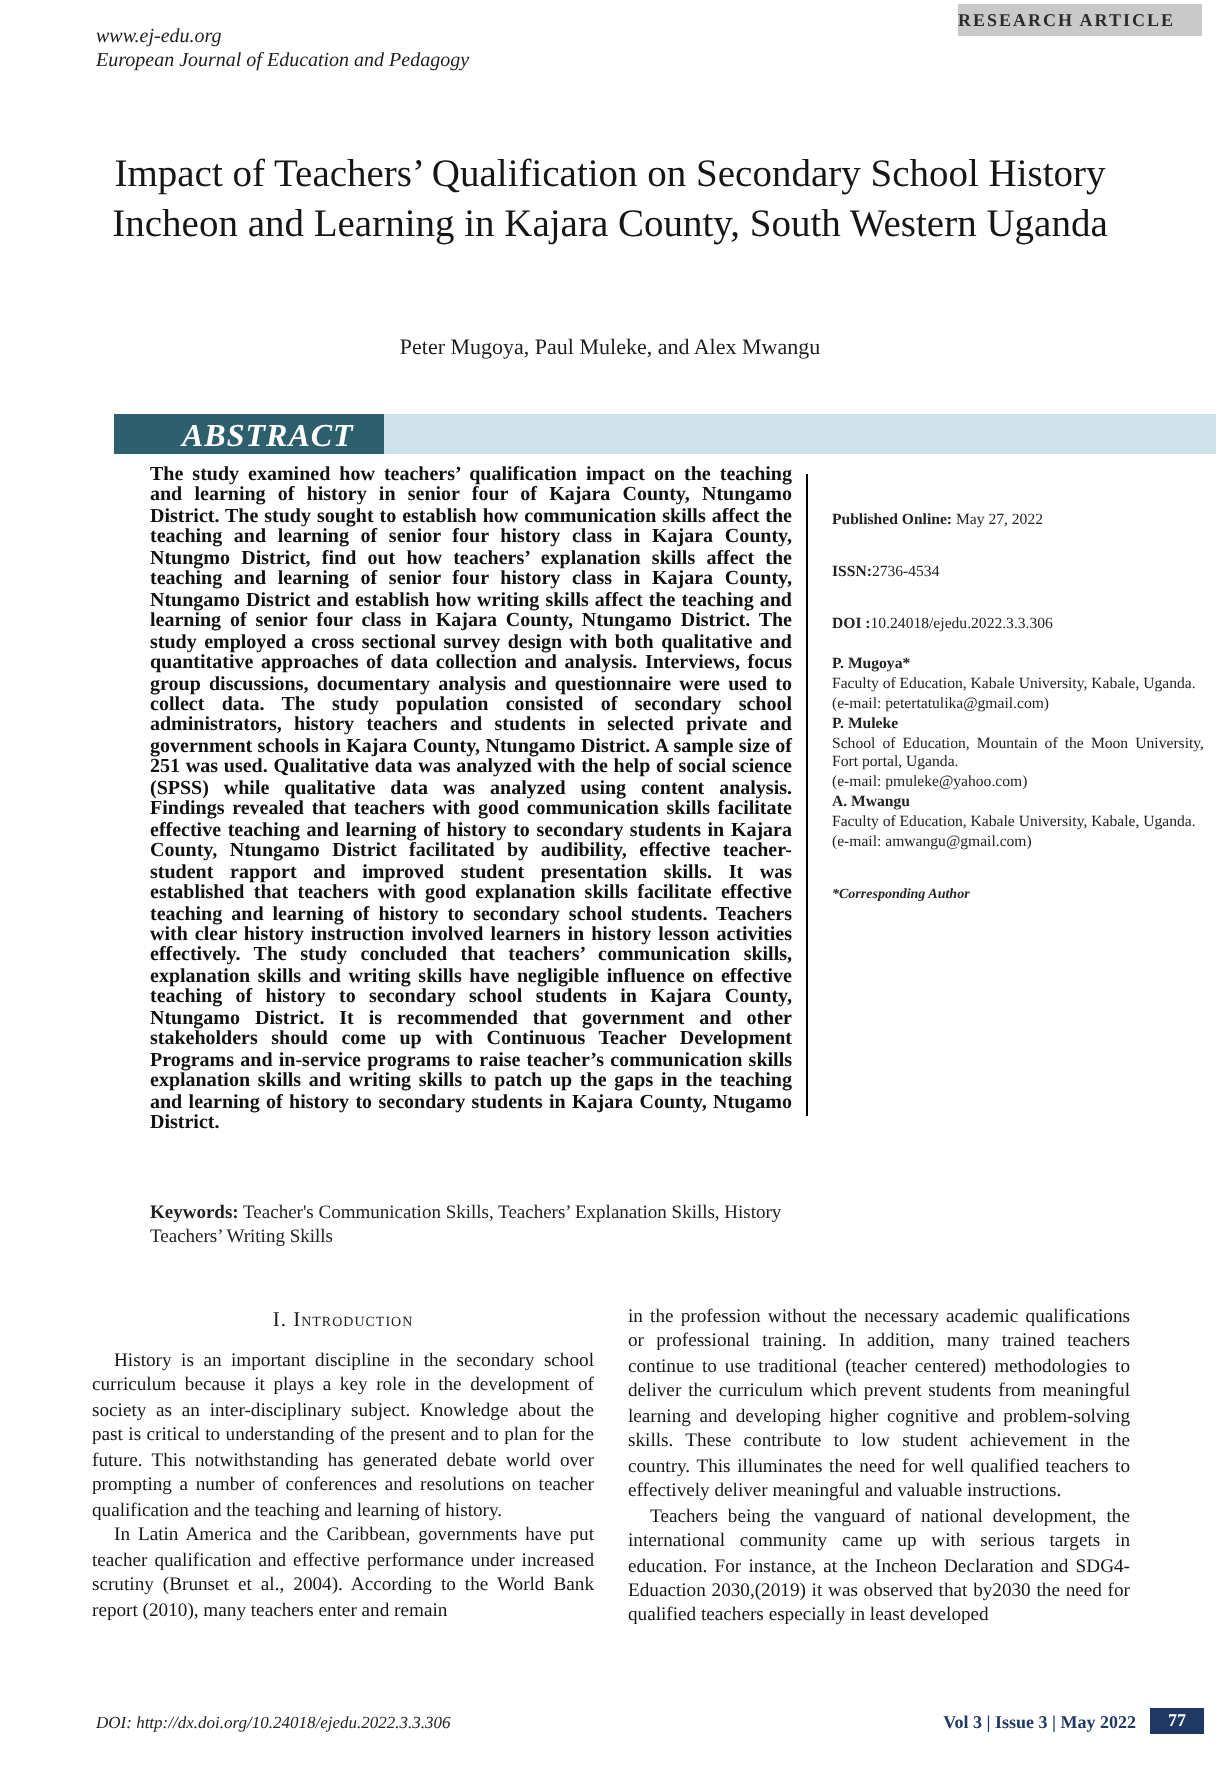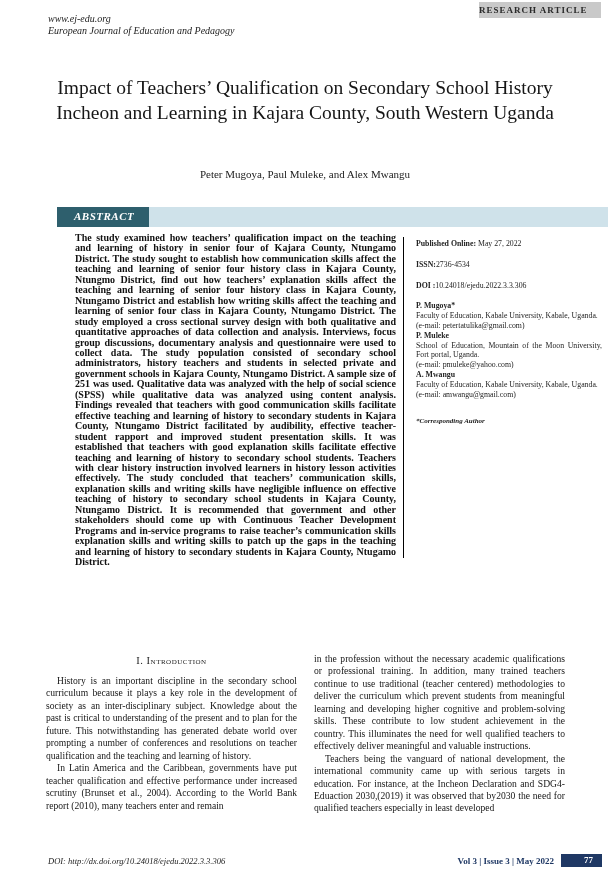--- a/index.html
+++ b/index.html
@@ -22,38 +22,38 @@
     position:absolute; top:76px; left:52px; width:506px; text-align:center;
     font-size:19.5px; line-height:24.5px; color:#161616;
   }
   .paper-authors { position:absolute; top:168px; left:52px; width:506px; text-align:center; font-size:11px; }
 
   
   .abstract-bar { position:absolute; top:207px; left:57px; width:551px; height:20px; background:#cfe2ea; }
   .abstract-label {
     position:absolute; top:0; left:0; height:14px;
     background:#2e5f6d; color:#ffffff; font-weight:bold; font-style:italic;
-    font-size:11px; padding:3px 15px 3px 17px; letter-spacing:0.5px;
+    font-size:16px; padding:3px 15px 3px 34px; letter-spacing:0.5px;
   }
   .abstract-body {
     position:absolute; top:233px; left:75px; width:321px;
     font-size:10px; font-weight:bold; line-height:10.45px; text-align:justify;
     color:#111;
   }
   .keywords {
     position:absolute; top:601px; left:75px; width:321px;
     font-size:9.5px; line-height:12px; color:#222;
   }
   .keywords .kw-label { font-weight:bold; }
 
   .divider-v { position:absolute; top:237px; left:403px; width:1px; height:321px; background:#000; }
 
   
   .sidebar { position:absolute; top:239px; left:416px; width:186px; font-size:7.8px; line-height:9.8px; color:#222; }
-  .meta-line { margin-bottom:11px; }
+  .meta-line { margin-bottom:11px;margin-top:16px; }
   .meta-line .lbl { font-weight:bold; }
   .author-block { margin-top:0; text-align:justify; }
   .author-name { font-weight:bold; }
   .corresponding { margin-top:18px; font-style:italic; font-weight:bold; font-size:7px; }
 
   
   .col-left  { position:absolute; top:655px; left:46px;  width:251px; }
   .col-right { position:absolute; top:653px; left:314px; width:251px; }
   .section-heading {
     text-align:center; font-size:10.5px; font-variant:small-caps;
@@ -65,21 +65,21 @@
   }
 
   
   .footer {
     position:absolute; top:854px; left:48px; width:554px;
     display:flex; justify-content:space-between; align-items:center;
   }
   .footer-doi { font-style:italic; font-size:8.5px; color:#222; }
   .footer-right { display:flex; align-items:center; gap:7px; }
   .footer-issue { font-size:9px; font-weight:bold; color:#1f3864;text-align:center; }
-  .page-badge { background:#1f3864; color:#ffffff; font-size:9px; font-weight:bold; padding:1px 9px 2px 23px; }
+  .page-badge { background:#1f3864; color:#ffffff; font-size:9px; font-weight:bold; padding:1px 9px 2px 9px; }
 </style>
 </head>
 <body>
 
 <div class="page">
 
   <div class="research-badge">RESEARCH ARTICLE</div>
   <div class="journal-block">
     <div>www.ej-edu.org</div>
     <div>European Journal of Education and Pedagogy</div>
@@ -87,20 +87,23 @@
 
   <div class="paper-title">Impact of Teachers’ Qualification on Secondary School History Incheon and Learning in Kajara County, South Western Uganda</div>
   <div class="paper-authors">Peter Mugoya, Paul Muleke, and Alex Mwangu</div>
 
   <div class="abstract-bar">
     <span class="abstract-label">ABSTRACT</span>
   </div>
 
   <div class="abstract-body">The study examined how teachers’ qualification impact on the teaching and learning of history in senior four of Kajara County, Ntungamo District. The study sought to establish how communication skills affect the teaching and learning of senior four history class in Kajara County, Ntungmo District, find out how teachers’ explanation skills affect the teaching and learning of senior four history class in Kajara County, Ntungamo District and establish how writing skills affect the teaching and learning of senior four class in Kajara County, Ntungamo District. The study employed a cross sectional survey design with both qualitative and quantitative approaches of data collection and analysis. Interviews, focus group discussions, documentary analysis and questionnaire were used to collect data. The study population consisted of secondary school administrators, history teachers and students in selected private and government schools in Kajara County, Ntungamo District. A sample size of 251 was used. Qualitative data was analyzed with the help of social science (SPSS) while qualitative data was analyzed using content analysis. Findings revealed that teachers with good communication skills facilitate effective teaching and learning of history to secondary students in Kajara County, Ntungamo District facilitated by audibility, effective teacher-student rapport and improved student presentation skills.  It was established that teachers with good explanation skills facilitate effective teaching and learning of history to secondary school students.  Teachers with clear history instruction involved learners in history lesson activities effectively. The study concluded that teachers’ communication skills, explanation skills and writing skills have negligible influence on effective teaching of history to secondary school students in Kajara County, Ntungamo District. It is recommended that government and other stakeholders should come up with Continuous Teacher Development Programs and in-service programs to raise teacher’s communication skills explanation skills and writing skills to patch up the gaps in the teaching and learning of history to secondary students in Kajara County, Ntugamo District.</div>
 
+  <div class="keywords">
+    <span class="kw-label">Keywords:</span><span> Teacher's Communication Skills, Teachers’ Explanation Skills, History Teachers’ Writing Skills</span>
+  </div>
 
   <div class="divider-v"></div>
 
   <div class="sidebar">
     <div class="meta-line">
       <span class="lbl">Published Online:</span><span> May 27, 2022</span>
     </div>
     <div class="meta-line">
       <span class="lbl">ISSN:</span><span>2736-4534</span>
     </div>

